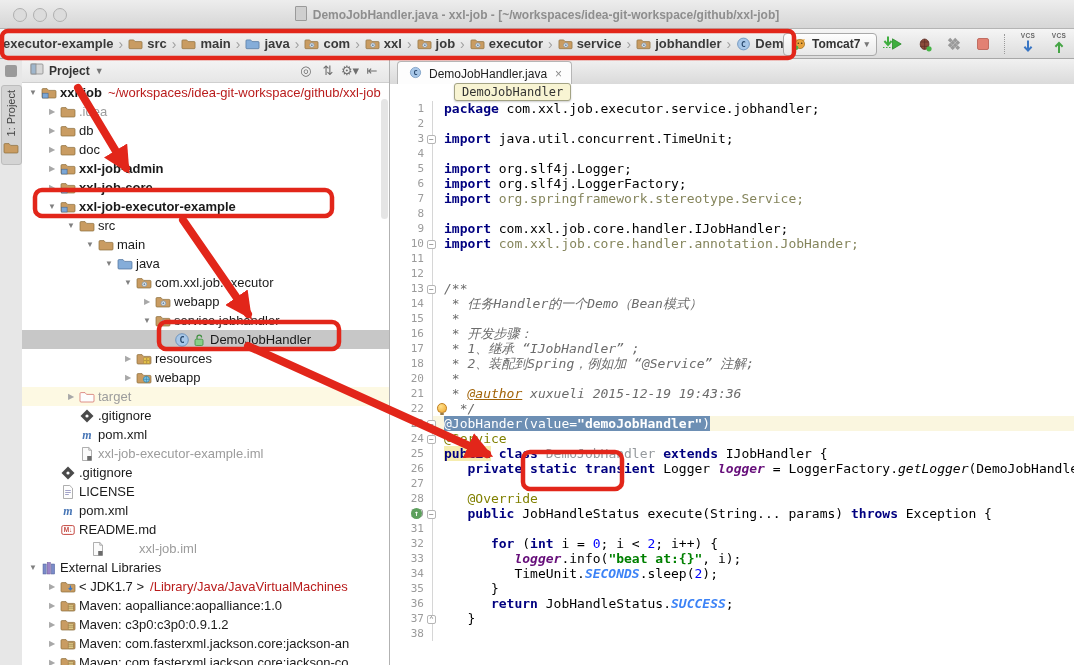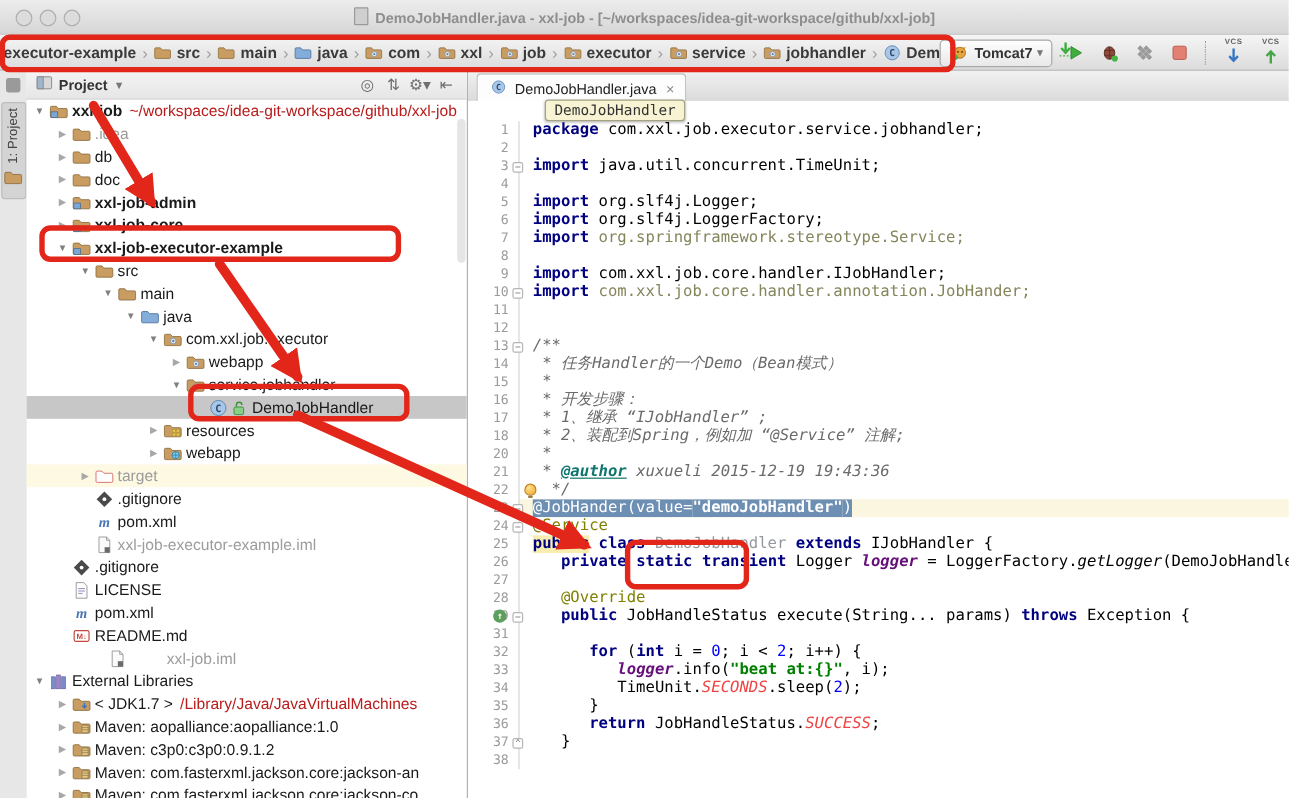--- a/index.html
+++ b/index.html
@@ -66,25 +66,25 @@
     font-family:"DejaVu Sans Mono","Liberation Mono",monospace;font-size:13px;line-height:15px}
   .cline{height:15px;display:flex;white-space:pre;position:relative}
   .ln{width:34px;flex:none;text-align:right;padding-right:8px;color:#9b9b9b;font-size:11px;line-height:15px}
   .codetext{flex:1;border-left:1px solid #d6d6d6;padding-left:11px;overflow:hidden}
   .cur .codetext{background:#faf6df}
   .k{color:#000080;font-weight:bold}
   .khl{color:#000080;font-weight:bold;background:#f6edae}
   .s{color:#008000;font-weight:bold}
   .n{color:#0000ff}
   .c{color:#6b6b6b;font-style:italic}
-  .ct{color:#0f766e;font-style:italic;font-weight:bold;text-decoration:underline}
+  .ct{color:#a16207;font-style:italic;font-weight:normal;text-decoration:underline}
   .a{color:#808000}
   .u{color:#85855c}
   .f{color:#660e7a;font-weight:bold;font-style:italic}
-  .sf{color:#ef4444;font-weight:normal;font-style:italic}
+  .sf{color:#3b82f6;font-weight:bold;font-style:italic}
   .im{font-style:italic}
   .g{color:#95999d}
   .w{background:#6d8fb4;color:#fff}
   .wb{background:#6d8fb4;color:#fff;font-weight:bold}
   .typo{text-decoration:underline wavy #46a546 1px;text-underline-offset:2px}
   .fold{position:absolute;left:37px;top:3.5px;width:9px;height:9px;border:1px solid #b5b5b5;background:#fff;
     border-radius:2px;color:#777;font-size:8px;line-height:7px;text-align:center;box-sizing:border-box}
   .gicon{position:absolute;left:21px;top:2px;width:11px;height:11px;border-radius:50%;background:#5da05d;
     color:#fff;font-size:8px;line-height:11px;text-align:center;font-weight:bold}
   .bulb{position:absolute;left:47px;top:2px;width:10px;height:10px;border-radius:50% 50% 42% 42%;

